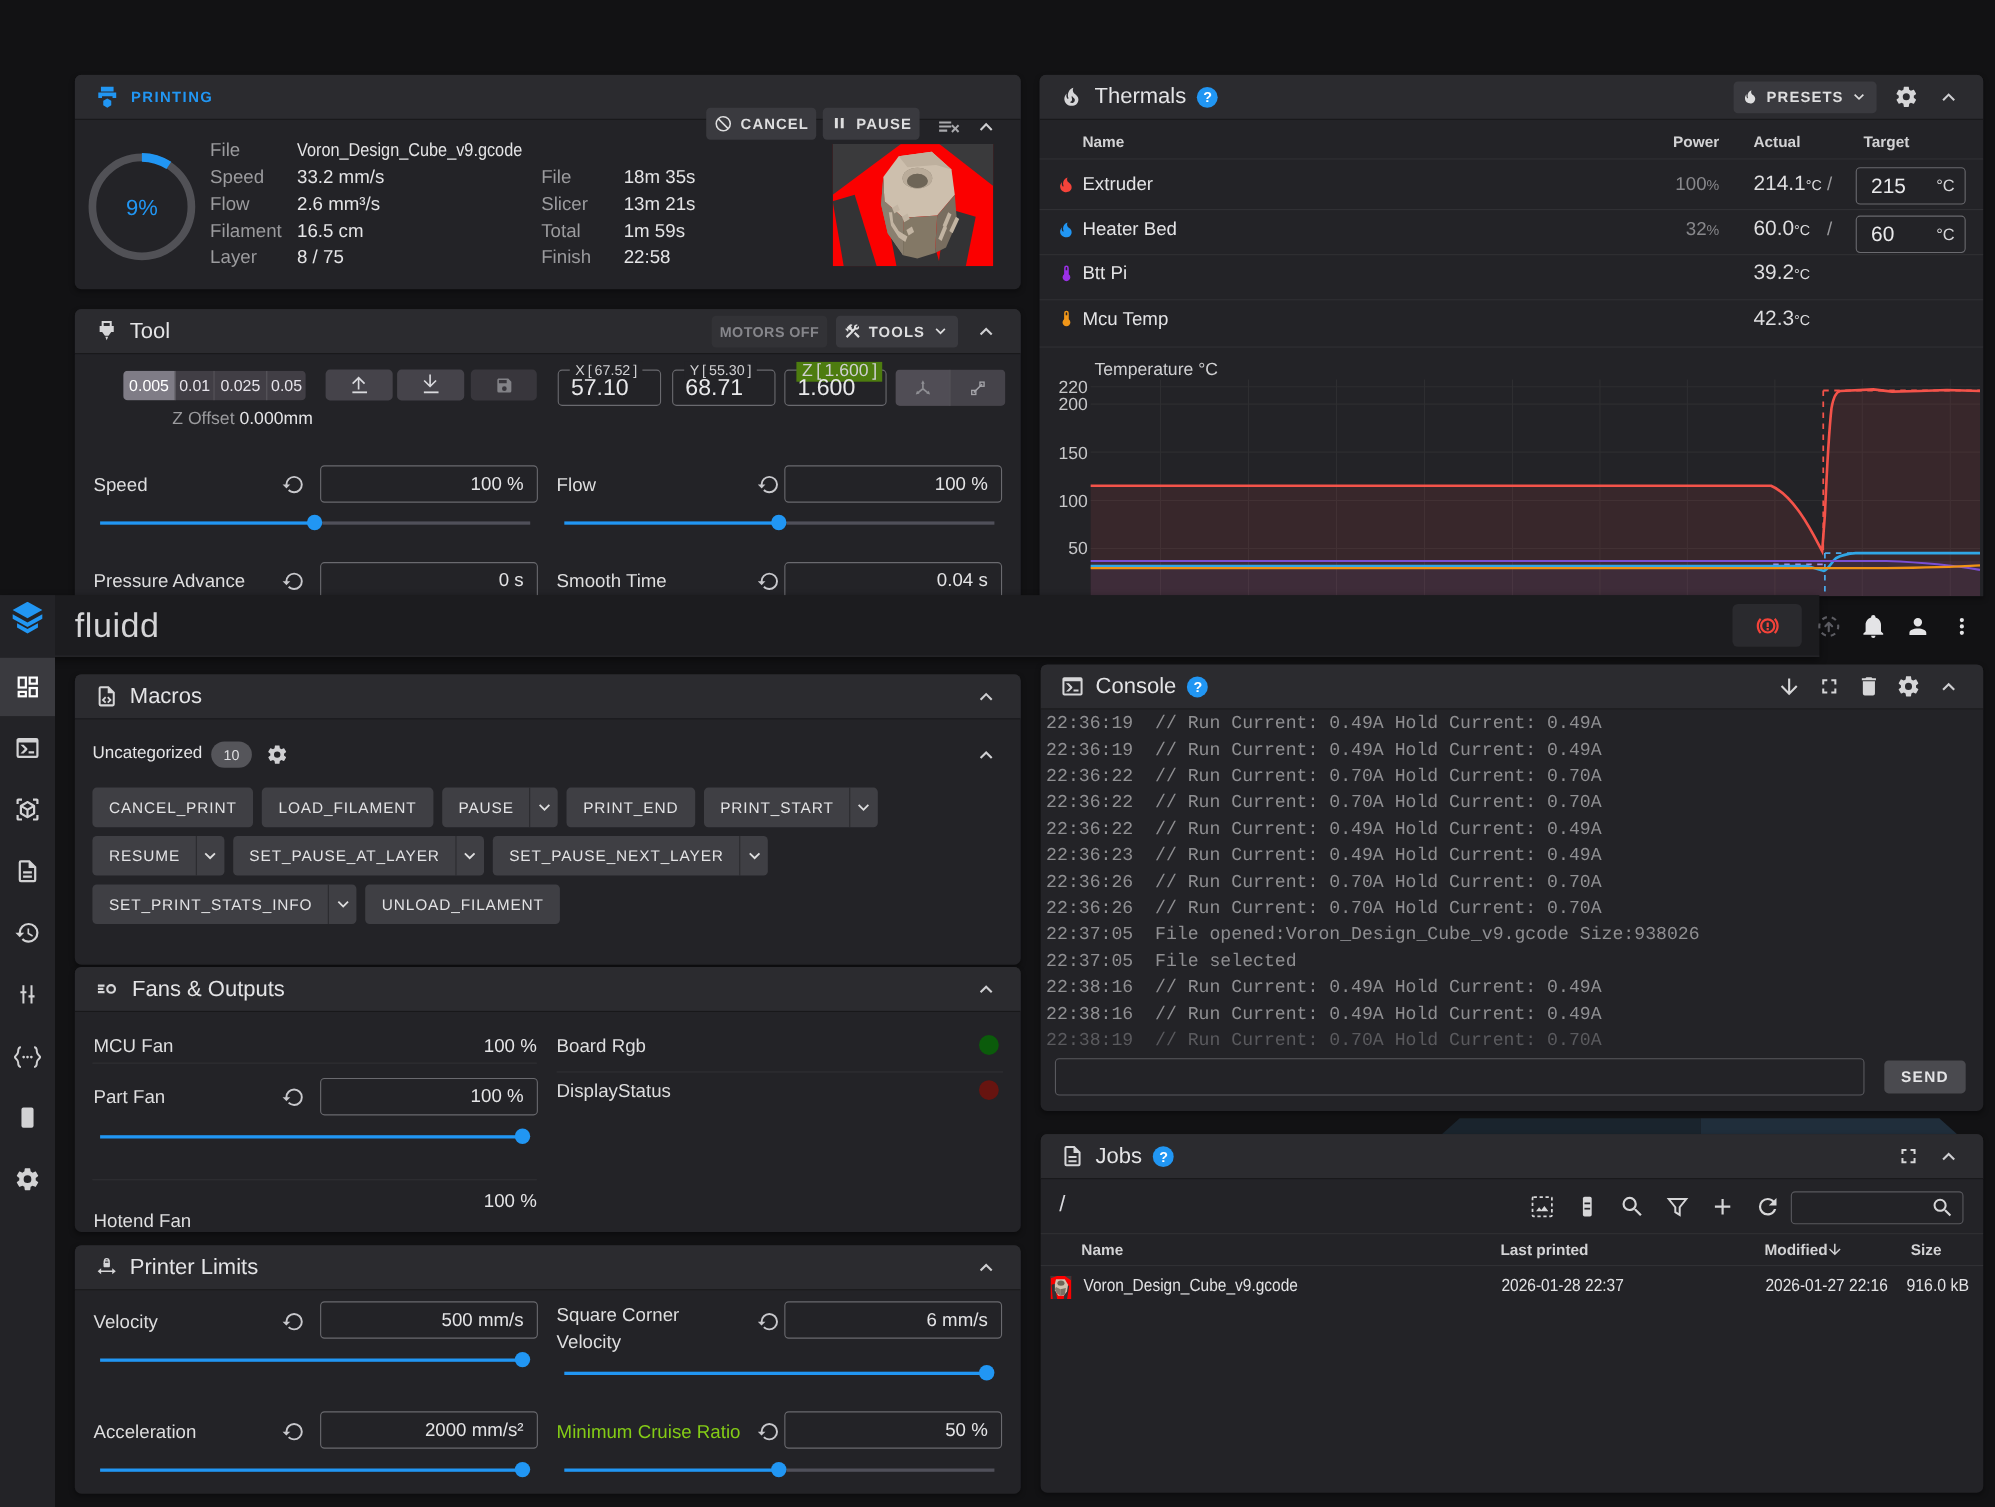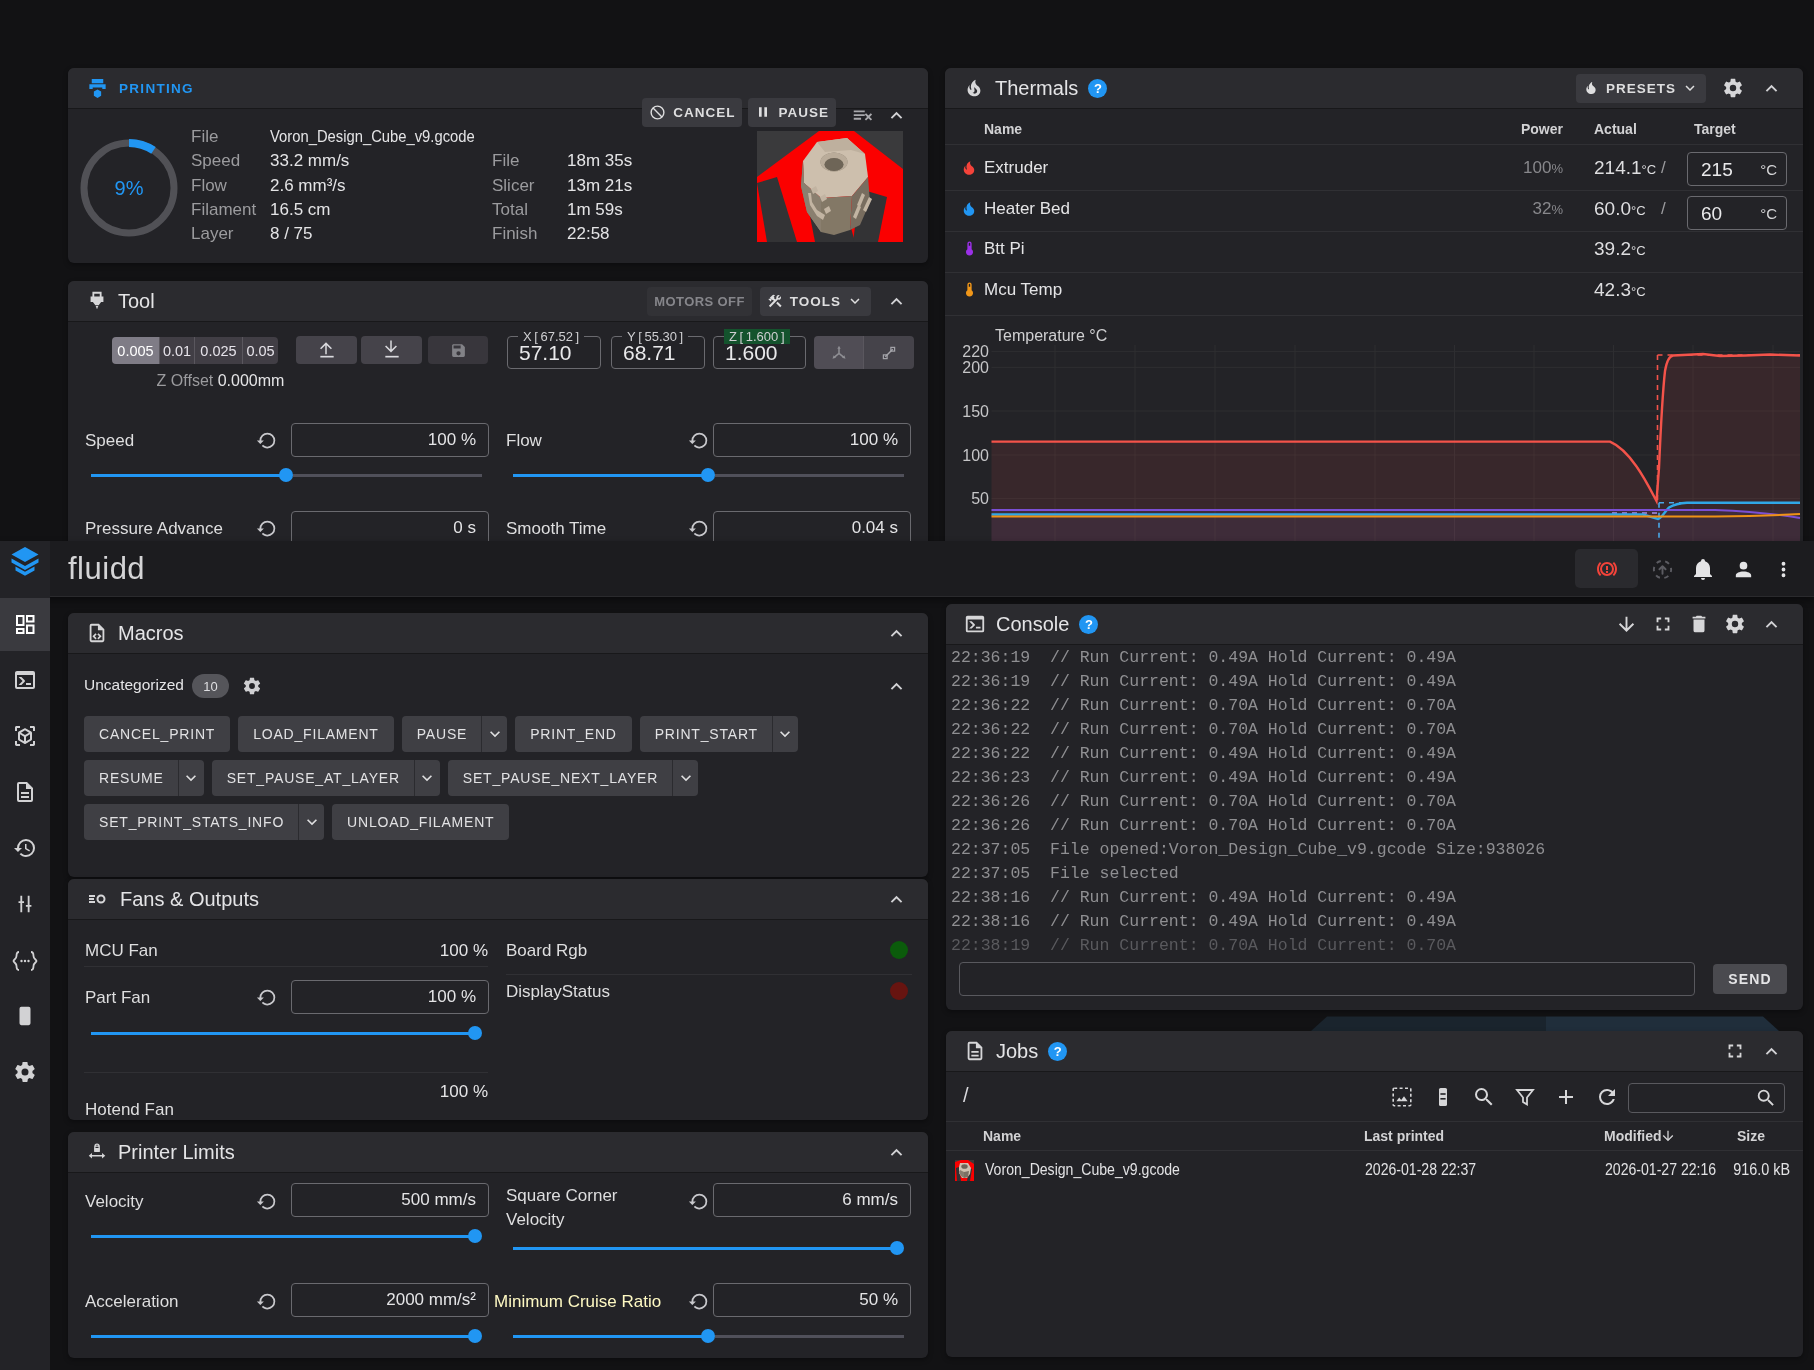--- a/index.html
+++ b/index.html
@@ -177,21 +177,21 @@
 
     <div class="ninput" style="left:439px;top:55px;width:94px;height:33px;">
       <div style="position:absolute;left:10px;top:-8px;background:#232327;padding:0 5px;font-size:13px;color:#cfcfd2;">X [ 67.52 ]</div>
       <div style="position:absolute;left:11px;top:4px;font-size:21px;color:#e9e9eb;">57.10</div>
     </div>
     <div class="ninput" style="left:543px;top:55px;width:94px;height:33px;">
       <div style="position:absolute;left:10px;top:-8px;background:#232327;padding:0 5px;font-size:13px;color:#cfcfd2;">Y [ 55.30 ]</div>
       <div style="position:absolute;left:11px;top:4px;font-size:21px;color:#e9e9eb;">68.71</div>
     </div>
     <div class="ninput" style="left:645px;top:55px;width:93px;height:33px;">
-      <div style="position:absolute;left:10px;top:-8px;background:#14532d;padding:0 5px;font-size:13px;color:#cfcfd2;">Z [ 1.600 ]</div>
+      <div style="position:absolute;left:10px;top:-8px;background:#4d7c0f;padding:0 5px;font-size:16px;color:#cfcfd2;">Z [ 1.600 ]</div>
       <div style="position:absolute;left:11px;top:4px;font-size:21px;color:#e9e9eb;">1.600</div>
     </div>
     <div style="position:absolute;left:746px;top:55px;width:100px;height:33px;border-radius:4px;overflow:hidden;display:flex;">
       <div style="width:49px;background:#504d55;display:flex;align-items:center;justify-content:center;">
         <svg width="20" height="20" viewBox="0 0 24 24">
             <g stroke="#8f8f94" stroke-width="1.8" fill="#8f8f94">
               <line x1="12" y1="12.5" x2="12" y2="6"></line>
               <line x1="12" y1="12.5" x2="6.5" y2="17"></line>
               <line x1="12" y1="12.5" x2="17.5" y2="17"></line>
               <path d="M12,3.2L14,7H10Z" stroke="none"></path>
@@ -377,21 +377,21 @@
         <path d="M667,445 H712" stroke="#a88fe8" stroke-width="1.6"></path>
       </g>
 
       <path d="M46.5,446.5 H698 Q708,449.5 713,451 C717,450 720,443 724,439.5 Q731,435.5 742,434.8 H855" fill="none" stroke="#30a7e6" stroke-width="2.4"></path>
       <path d="M46.5,442 H770 Q820,444 855,450" fill="none" stroke="#7a4fd4" stroke-width="2"></path>
       <path d="M46.5,448.5 H770 Q820,448 855,446" fill="none" stroke="#ef9215" stroke-width="2"></path>
       <path d="M46.5,373.6 H665 C687,383 704,419 711.5,433 L714,400 Q717,330 720,303 Q722.5,288.5 728,287.5 L758,286 L775,288 L800,287.5 L825,286.5 L855,287.5" fill="none" stroke="#f4534a" stroke-width="2.4"></path>
     </svg>
   </div>
 
-  <div id="appbar" style="position:absolute;left:0;top:541px;width:1814px;height:56px;background:#1c1c1f;border-bottom:1px solid #2a2a2d;box-shadow:0 3px 7px rgba(0,0,0,0.45);">
+  <div id="appbar" style="position:absolute;left:0;top:541px;width:1654px;height:56px;background:#1c1c1f;border-bottom:1px solid #2a2a2d;box-shadow:0 3px 7px rgba(0,0,0,0.45);">
     <div style="position:absolute;left:68px;top:50%;transform:translateY(-50%);font-size:31px;color:#d4d4d6;letter-spacing:0.5px;">fluidd</div>
     <div style="position:absolute;left:1575px;top:8px;width:63px;height:39px;background:#2a2a2e;border-radius:5px;display:flex;align-items:center;justify-content:center;">
       <svg width="24" height="24" viewBox="0 0 24 24" fill="#f4433a">
           <path d="M12,5A7,7 0 0,0 5,12A7,7 0 0,0 12,19A7,7 0 0,0 19,12A7,7 0 0,0 12,5M12,17A5,5 0 0,1 7,12A5,5 0 0,1 12,7A5,5 0 0,1 17,12A5,5 0 0,1 12,17M11,9H13V13H11V9M11,14H13V16H11V14M4.93,4.93L6.34,6.34C4.9,7.79 4,9.79 4,12C4,14.21 4.9,16.21 6.34,17.66L4.93,19.07C3.12,17.26 2,14.76 2,12C2,9.24 3.12,6.74 4.93,4.93M19.07,4.93C20.88,6.74 22,9.24 22,12C22,14.76 20.88,17.26 19.07,19.07L17.66,17.66C19.1,16.21 20,14.21 20,12C20,9.79 19.1,7.79 17.66,6.34L19.07,4.93Z"></path>
         </svg>
     </div>
     <span class="icn" style="position:absolute;left:1651px;top:17px;">
         <svg width="23" height="23" viewBox="0 0 24 24">
           <g stroke="#5c5c62" stroke-width="2" fill="none">
             <circle cx="12" cy="12" r="9" stroke-dasharray="4.7,4.7" stroke-dashoffset="2"></circle>
@@ -650,21 +650,21 @@
         </svg>
       </span>
     <div class="ninput" style="left:223px;top:151px;width:198px;">
         <span class="nv">2000 mm/s²</span>
       </div>
     <div class="slider" style="left:23px;top:197px;width:391px;">
       <div class="tl" style="width:384px;"></div>
         <div class="tr" style="width:0px;"></div>
       <div class="th" style="left:377px;"></div>
     </div>
-    <div class="lbl" style="left:426px;top:160px;color:#fef9c3;">Minimum Cruise Ratio</div>
+    <div class="lbl" style="left:438px;top:160px;color:#84cc16;">Minimum Cruise Ratio</div>
     <span class="icn" style="position:absolute;left:620px;top:159px;">
         <svg width="21" height="21" viewBox="0 0 24 24" fill="#c8c8cc">
           <path d="M13,3A9,9 0 0,0 4,12H1L4.89,15.89L4.96,16.03L9,12H6A7,7 0 0,1 13,5A7,7 0 0,1 20,12A7,7 0 0,1 13,19C11.07,19 9.32,18.21 8.06,16.94L6.64,18.36C8.27,20 10.5,21 13,21A9,9 0 0,0 22,12A9,9 0 0,0 13,3Z"></path>
         </svg>
       </span>
     <div class="ninput" style="left:645px;top:151px;width:198px;">
         <span class="nv">50 %</span>
       </div>
     <div class="slider" style="left:445px;top:197px;width:391px;">
       <div class="tl" style="width:195px;"></div>

